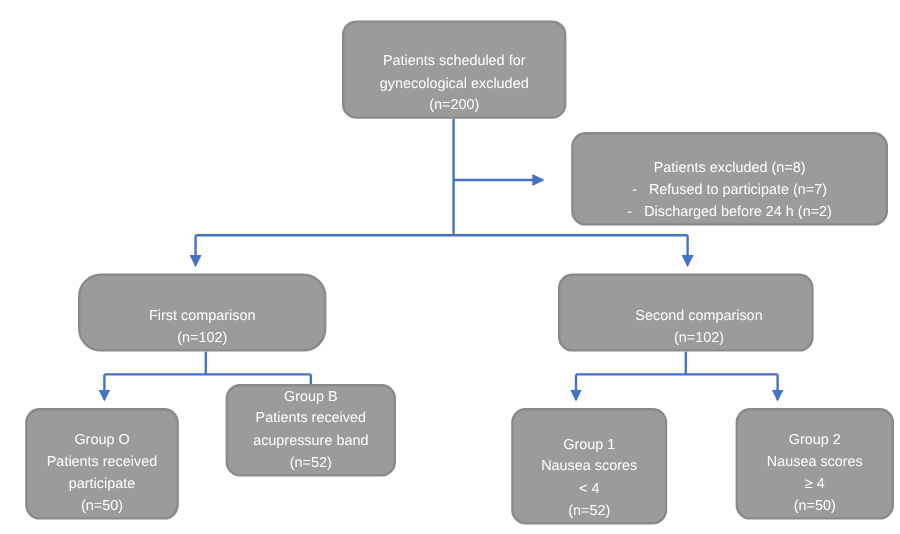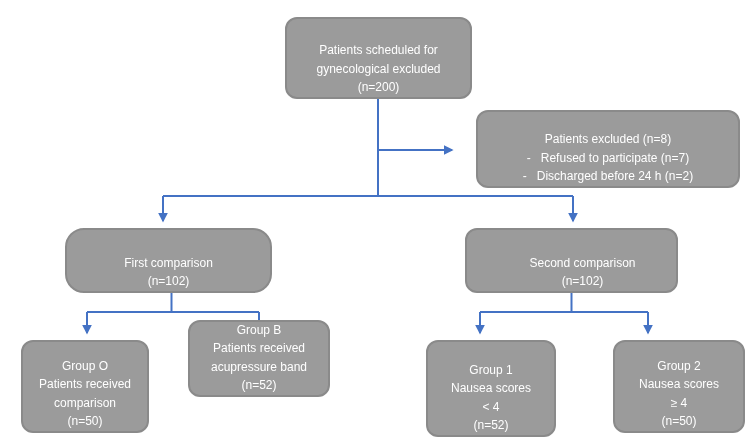--- a/index.html
+++ b/index.html
@@ -95,21 +95,21 @@
   </div>
 
   <div class="box" style="left:465px; top:228px; width:213px; height:65px;padding-left:22px;">
     <div class="line">Second comparison</div>
     <div class="line">(n=102)</div>
   </div>
 
   <div class="box" style="left:21px; top:340px; width:128px; height:93px;">
     <div class="line">Group O</div>
     <div class="line">Patients received</div>
-    <div class="line">comparison</div>
+    <div class="line">participate</div>
     <div class="line">(n=50)</div>
   </div>
 
   <div class="box" style="left:188px; top:320px; width:142px; height:77px;">
     <div class="line">Group B</div>
     <div class="line">Patients received</div>
     <div class="line">acupressure band</div>
     <div class="line">(n=52)</div>
   </div>
 

